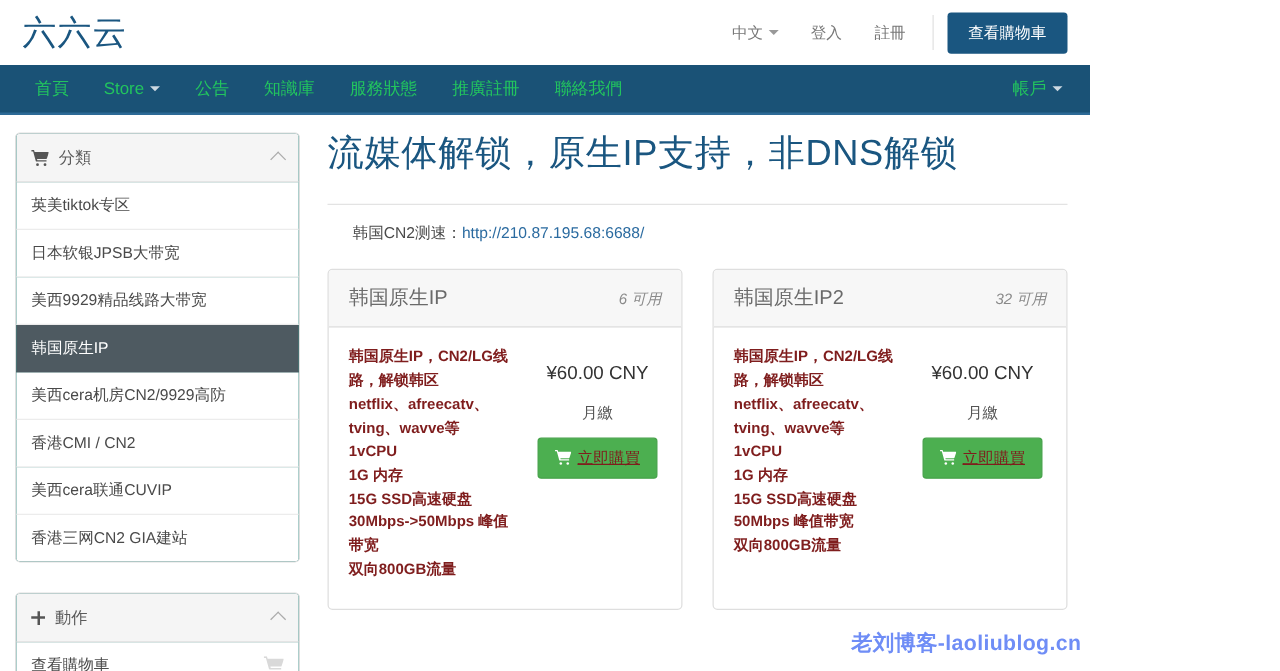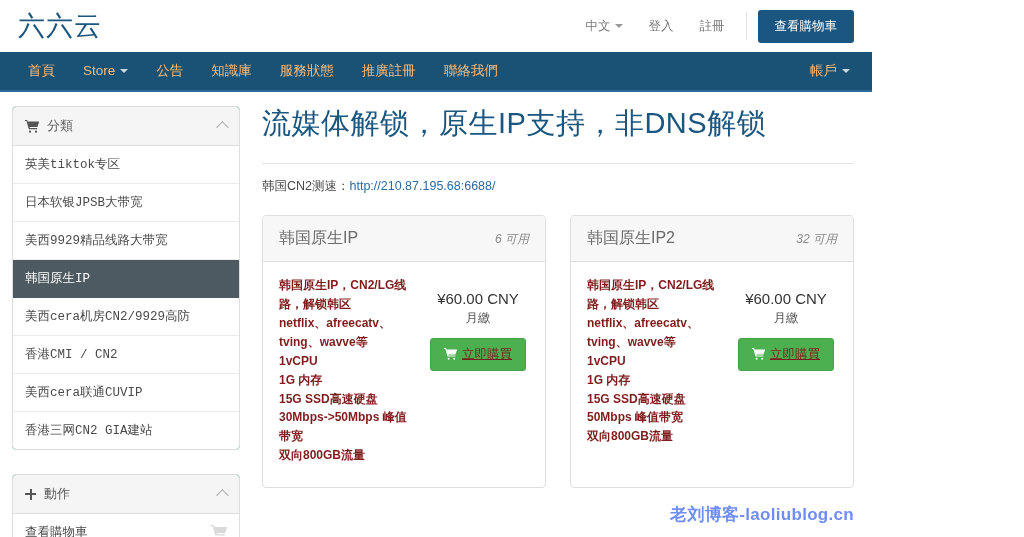--- a/index.html
+++ b/index.html
@@ -69,21 +69,21 @@
   
   .navbar {
     height: 40px;
     background: #1a5276;
     border-bottom: 2px solid #2d6a96;
     display: flex;
     align-items: center;
     padding: 0 8px 0 14px;
   }
   .nav-item {
-    color: #fdba74;
+    color: #22c55e;
     font-size: 13.5px;
     padding: 0 14px;
     line-height: 38px;
     white-space: nowrap;
     cursor: pointer;
     text-decoration: none;
   }
   .nav-right { margin-left: auto; }
   .caret-down-light {
     display: inline-block;
@@ -145,21 +145,20 @@
     display: flex;
     align-items: center;
     padding: 10px 12px;
     font-size: 12.5px;
     color: #4a4a4a;
     border-bottom: 1px solid #ececec;
     cursor: pointer;
     background: #fff;
     white-space: nowrap;
     overflow: hidden;
-    font-family: Liberation Mono, monospace;
   }
   .side-item:last-child { border-bottom: none; }
   .side-item.active {
     background: #4e5a61;
     color: #fff;
     border-bottom-color: #4e5a61;
   }
   .side-item .si-right { margin-left: auto; color: #d8d8d8; display: flex; }
 
   
@@ -172,20 +171,21 @@
     padding-bottom: 22px;
     border-bottom: 1px solid #e3e3e3;
     letter-spacing: 0.5px;
     white-space: nowrap;
   }
   .page-subtitle {
     font-size: 12.5px;
     color: #4a4a4a;
     margin-top: 14px;
     margin-bottom: 20px;
+    margin-left: 20px;
   }
   .page-subtitle a { color: #2b6ba0; text-decoration: none; }
 
   .product-row { display: flex; gap: 24px; }
   .product-card {
     flex: 1 1 0;
     border: 1px solid #dedede;
     border-radius: 4px;
     background: #fff;
     overflow: hidden;
@@ -218,42 +218,42 @@
   }
   .features li.desc { font-weight: bold; }
   .price-col {
     flex: 0 0 auto;
     text-align: center;
     padding-left: 10px;
     padding-top: 14px;
     min-width: 112px;
   }
   .price { font-size: 15px; color: #333; white-space: nowrap; }
-  .cycle { font-size: 12.5px; color: #555; margin-top: 3px; }
+  .cycle { font-size: 12.5px; color: #555; margin-top: 15px; }
   .buy-btn {
     margin-top: 11px;
     background: #4caf50;
     border: 1px solid #46a24a;
     color: #7f1d1d;
     font-size: 12.5px;
     padding: 7px 13px;
     border-radius: 3px;
     cursor: pointer;
     font-family: inherit;
     display: inline-flex;
     align-items: center;
     gap: 5px;
     white-space: nowrap;
   }
   .buy-btn .lbl { text-decoration: underline; }
 
   
   .watermark {
     position: absolute;
-    right: 18px;
+    right: 7px;
     bottom: 11px;
     font-size: 17px;
     font-weight: bold;
     color: #6f8df6;
     letter-spacing: 0.3px;
     white-space: nowrap;
   }
   svg { display: block; }
 </style>
 </head>

